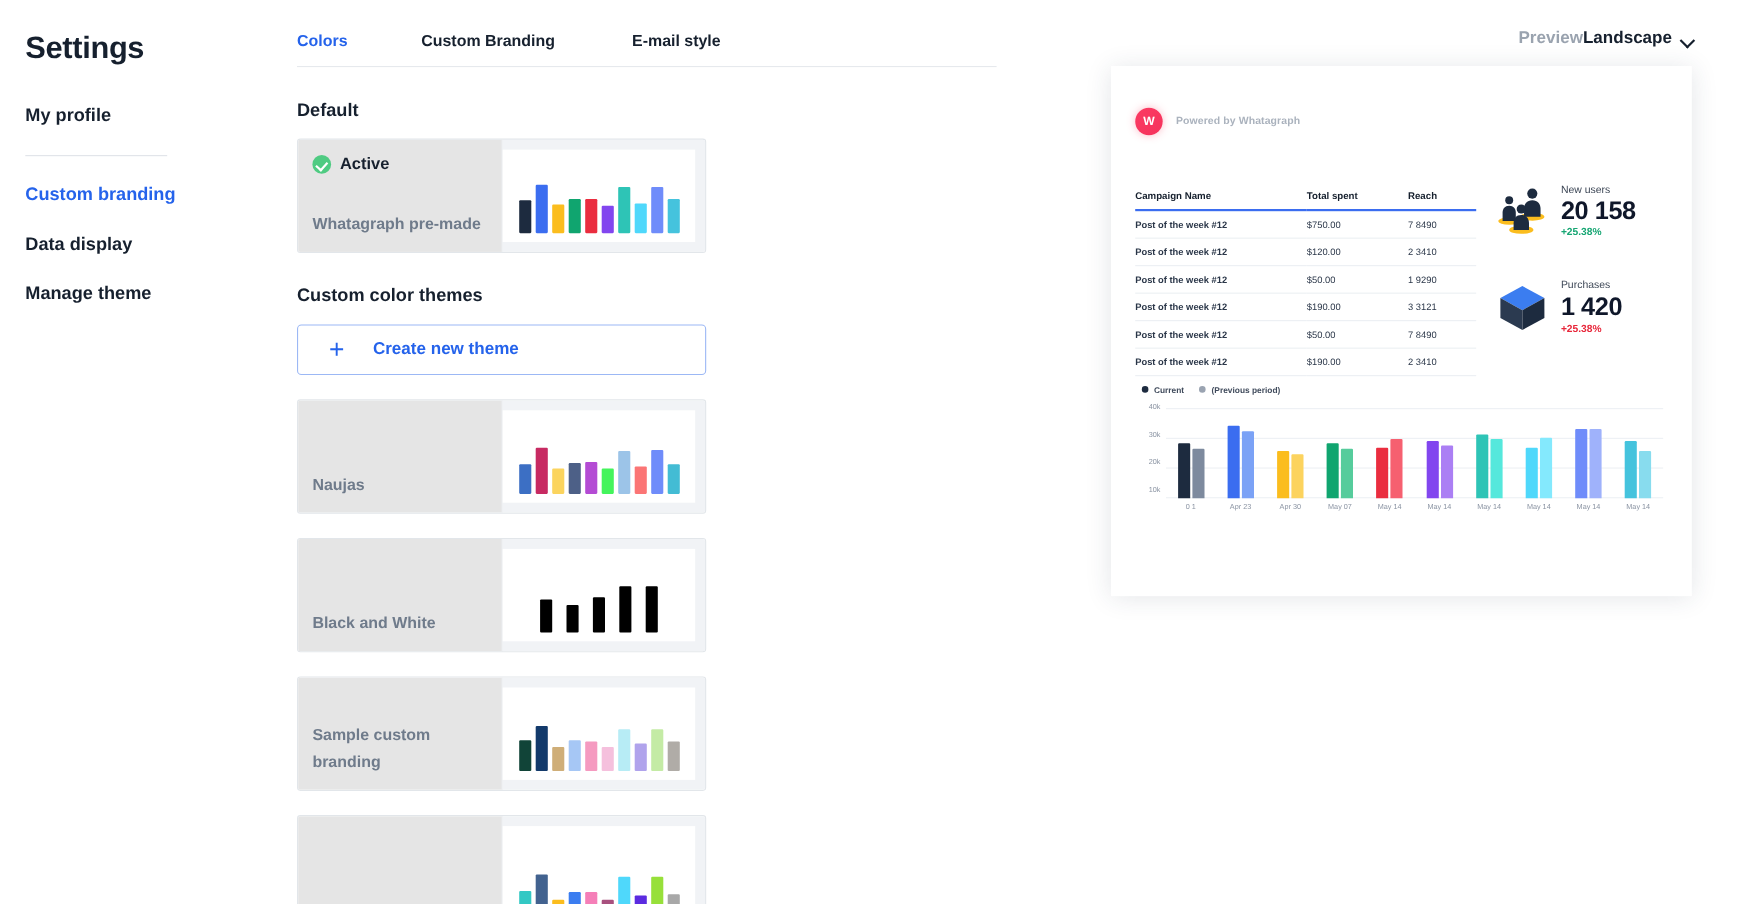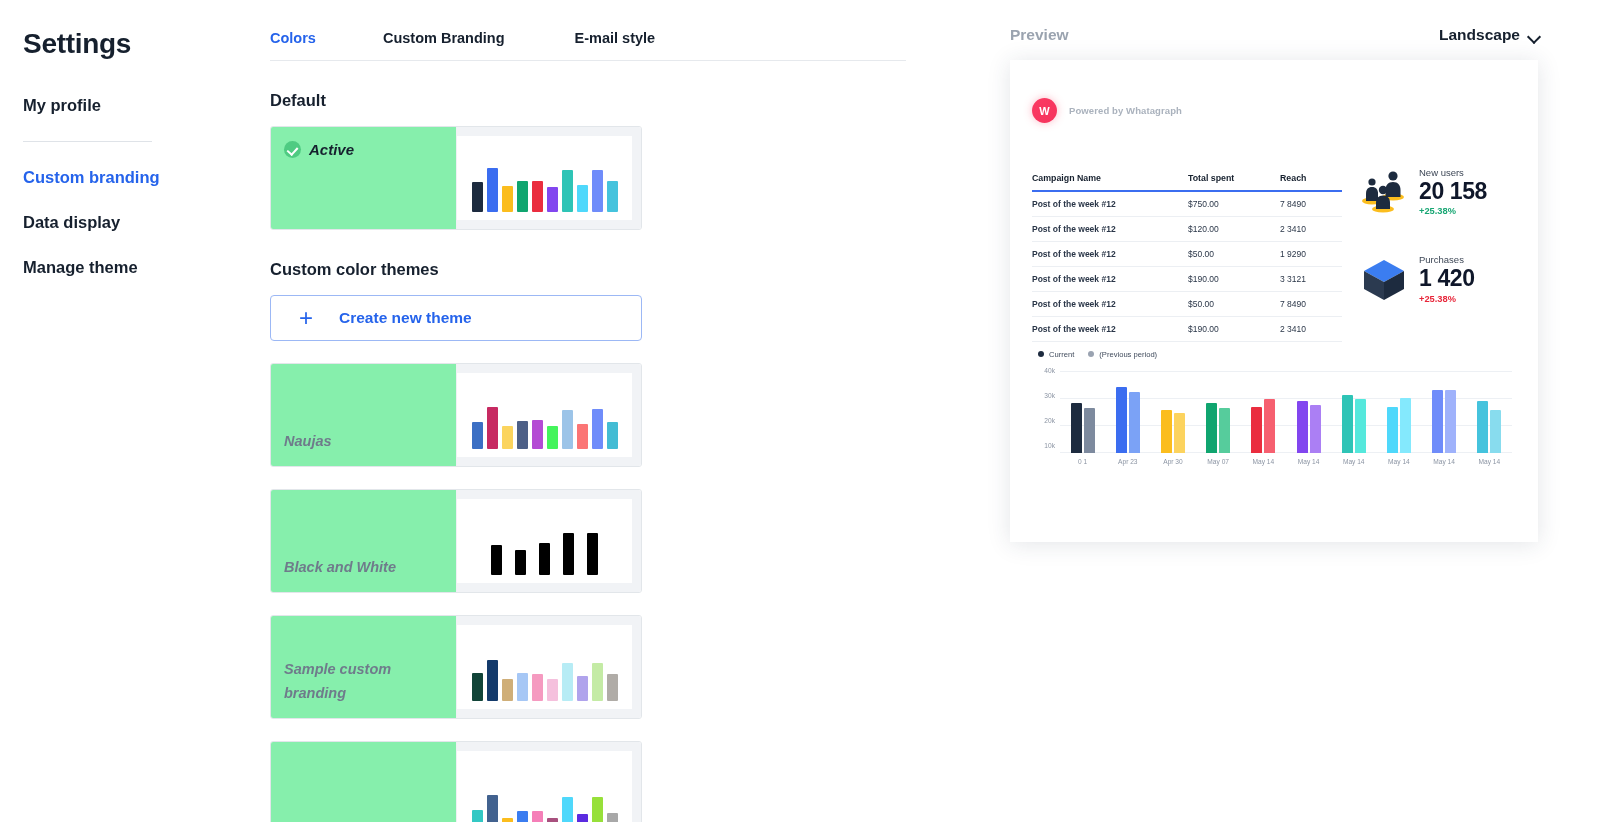--- a/index.html
+++ b/index.html
@@ -32,21 +32,21 @@
 
   .theme-card {
     width: 372px; height: 104px;
     border: 1px solid #e2e6ea; border-radius: 3px;
     display: flex; background: #fff; cursor: pointer;
     margin-bottom: 22px; overflow: hidden;
   }
   .card-left {
     flex: 0 0 186px; padding: 14px 0 0 13px;
     display: flex; flex-direction: column; justify-content: space-between;
-    border-right: 1px solid #eef1f4; background: #86efac; font-style: italic;
+    border-right: 1px solid #eef1f4; background: #e5e5e5;
   }
   .active-row { display: flex; align-items: center; gap: 8px; }
   .check-badge {
     width: 17px; height: 17px; border-radius: 50%;
     background: #4fcb82; position: relative; flex: 0 0 17px;
   }
   .check-badge::after {
     content: ""; position: absolute; left: 5px; top: 4px;
     width: 5px; height: 8px; border: solid #fff;
     border-width: 0 2px 2px 0; transform: rotate(42deg);
@@ -61,21 +61,21 @@
     width: 372px; height: 46px;
     border: 1px solid #9cb8f5; border-radius: 4px;
     display: flex; align-items: center; background: #fff;
     cursor: pointer; margin-bottom: 22px;
   }
   .plus-icon { color: #2563eb; font-size: 24px; font-weight: 300; margin: 0 26px 0 28px; line-height: 1; }
   .create-label { color: #2563eb; font-size: 15.5px; font-weight: bold; }
 
   
   .preview { flex: 1; padding: 26px 60px 0 10px; position: relative; }
-  .preview-head { display: flex; justify-content: space-between; align-items: center; width: 530px; margin: 0 0 16px 0; }
+  .preview-head { display: flex; justify-content: flex-end; align-items: center; width: 530px; margin: 0 0 16px 0; }
   .preview-title { font-size: 15.5px; font-weight: bold; color: #9aa3af; }
   .orient { display: flex; align-items: center; gap: 9px; font-size: 15.5px; font-weight: bold; color: #16202e; cursor: pointer; }
   .chev { width: 11px; height: 7px; position: relative; }
   .chev::before {
     content: ""; position: absolute; left: 0; top: 0;
     width: 8px; height: 8px; border: solid #16202e;
     border-width: 0 2px 2px 0; transform: rotate(45deg);
   }
 
   .report {
@@ -111,21 +111,21 @@
 
   .kpis { flex: 1; padding-top: 8px; }
   .kpi { display: flex; align-items: center; gap: 11px; margin-bottom: 38px; }
   .kpi-ico { width: 48px; flex: 0 0 48px; height: 46px; position: relative; }
   .kpi-label { font-size: 9.5px; color: #3d4756; margin-bottom: 1px; }
   .kpi-val { font-size: 23px; font-weight: bold; color: #0f172a; letter-spacing: -0.4px; line-height: 1.06; }
   .kpi-delta { font-size: 9.3px; font-weight: bold; margin-top: 3px; }
 
   .chart-wrap { margin-top: 8px; padding-left: 2px; }
   .legend { display: flex; gap: 14px; align-items: center; margin-bottom: 12px; padding-left: 4px; }
-  .lg { display: flex; align-items: center; gap: 5px; font-size: 7.6px; color: #404b5c; }
+  .lg { display: flex; align-items: center; gap: 5px; font-size: 7.6px; color: #404b5c; font-weight: bold; }
   .lgdot { width: 6px; height: 6px; border-radius: 50%; }
   .chart { display: flex; height: 82px; }
   .yaxis { width: 26px; flex: 0 0 26px; display: flex; flex-direction: column; justify-content: space-between; align-items: flex-end; padding-right: 5px; }
   .ytick { font-size: 6.6px; color: #8b94a3; line-height: 1; transform: translateY(-3px); }
   .plot { flex: 1; position: relative; border-left: 0; }
   .gridlines { position: absolute; inset: 0; display: flex; flex-direction: column; justify-content: space-between; }
   .gl { height: 1px; background: #edf0f4; width: 100%; }
   .groups { position: absolute; inset: 0; display: flex; align-items: flex-end; justify-content: space-around; }
   .grp { display: flex; align-items: flex-end; gap: 2px; }
   .cbar { width: 11px; border-radius: 1px 1px 0 0; }
@@ -154,20 +154,21 @@
     </nav>
 
     <h2 class="section-title">Default</h2>
 
     <div class="theme-card">
       <div class="card-left">
         <div class="active-row">
           <span class="check-badge"></span>
           <span class="active-label">Active</span>
         </div>
+        <div class="card-name">Whatagraph pre-made</div>
       </div>
       <div class="card-right">
         <div class="swatch-inner">
             <div class="sbar" style="background: rgb(29, 43, 63); height: 30px;"></div>
             <div class="sbar" style="background: rgb(59, 109, 240); height: 44px;"></div>
             <div class="sbar" style="background: rgb(251, 189, 30); height: 26px;"></div>
             <div class="sbar" style="background: rgb(16, 165, 111); height: 31px;"></div>
             <div class="sbar" style="background: rgb(234, 45, 63); height: 31px;"></div>
             <div class="sbar" style="background: rgb(130, 70, 239); height: 25px;"></div>
             <div class="sbar" style="background: rgb(46, 196, 182); height: 42px;"></div>

